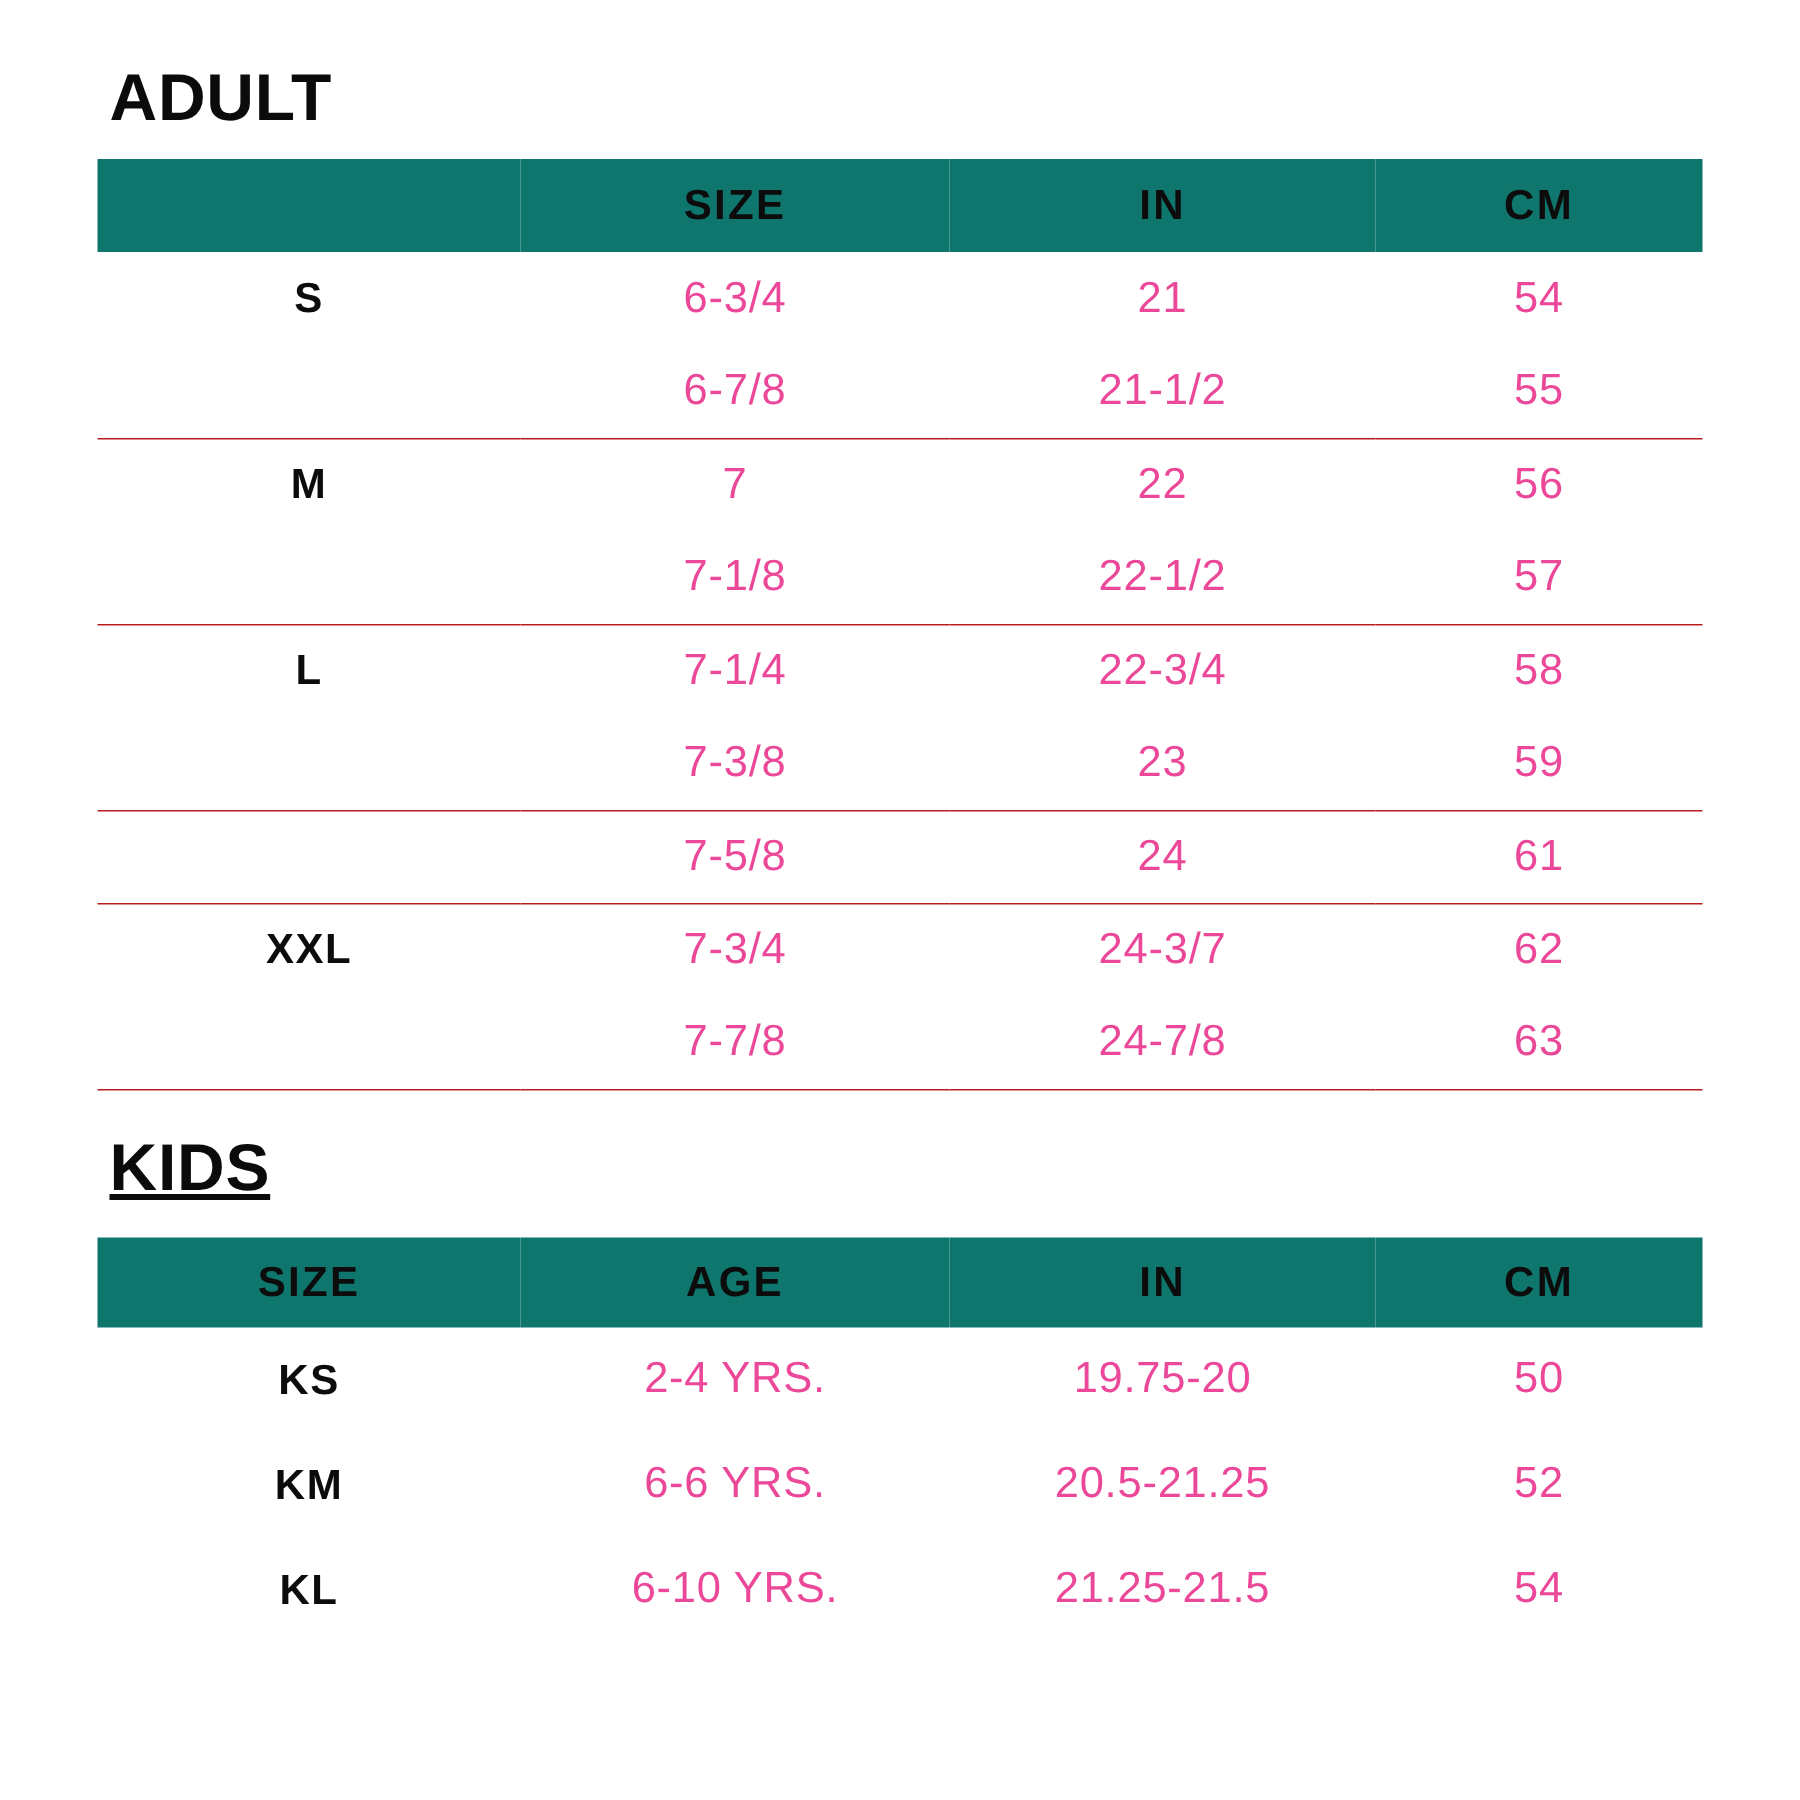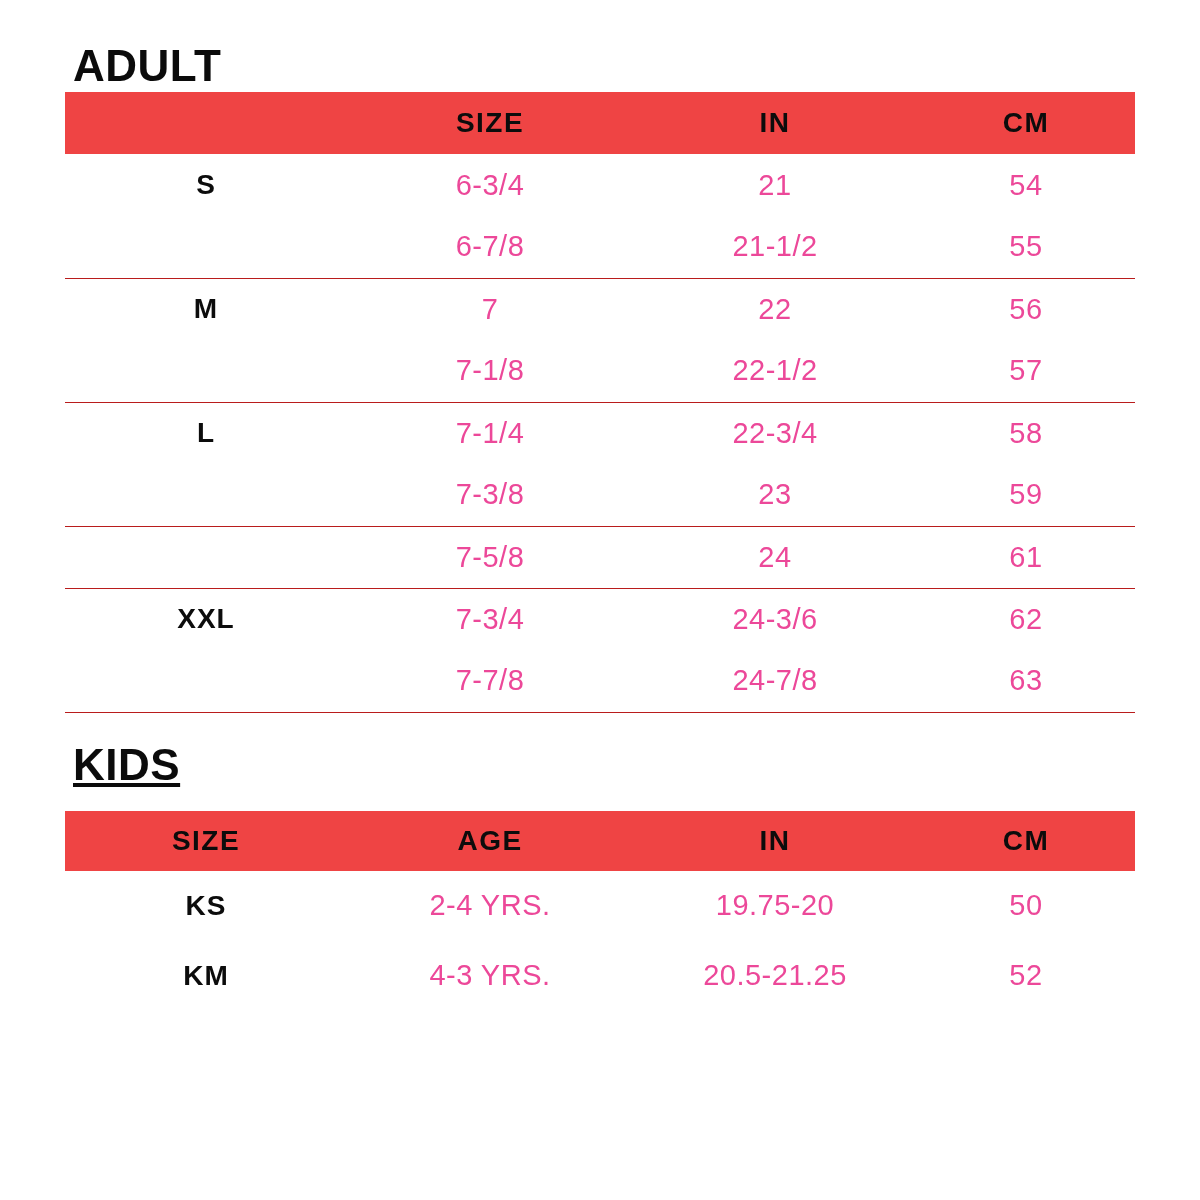--- a/index.html
+++ b/index.html
@@ -18,36 +18,36 @@
     height: 1200px;
     padding: 0 65px;
     background: #ffffff;
   }
   .section-title {
     font-size: 44px;
     font-weight: 800;
     line-height: 1;
     color: #0b0b0b;
     letter-spacing: 0.5px;
-    margin: 44px 0 4px 8px;
+    margin: 44px 0 18px 8px;
   }
   .section-title.kids {
     margin: 30px 0 24px 8px;
     text-decoration: underline;
   }
   table {
     border-collapse: collapse;
     width: 1070px;
     table-layout: fixed;
   }
   col.c1 { width: 282px; }
   col.c2 { width: 286px; }
   col.c3 { width: 284px; }
   col.c4 { width: 218px; }
-  thead tr { background: #ef4444; }
+  thead tr { background: #0f766e; }
   thead th {
     height: 62px;
     font-size: 28px;
     font-weight: 700;
     letter-spacing: 1.5px;
     color: #0c0c0c;
     text-align: center;
     padding: 0;
   }
   table.kids-table thead th { height: 60px; }
@@ -133,21 +133,21 @@
       </tr>
       <tr class="group-end">
         <td class="rowlabel"></td>
         <td class="val">7-5/8</td>
         <td class="val">24</td>
         <td class="val">61</td>
       </tr>
       <tr>
         <td class="rowlabel">XXL</td>
         <td class="val">7-3/4</td>
-        <td class="val">24-3/6</td>
+        <td class="val">24-3/7</td>
         <td class="val">62</td>
       </tr>
       <tr class="group-end">
         <td class="rowlabel"></td>
         <td class="val">7-7/8</td>
         <td class="val">24-7/8</td>
         <td class="val">63</td>
       </tr>
     </tbody>
   </table>
@@ -171,20 +171,26 @@
     </thead>
     <tbody>
       <tr>
         <td class="rowlabel">KS</td>
         <td class="val">2-4 YRS.</td>
         <td class="val">19.75-20</td>
         <td class="val">50</td>
       </tr>
       <tr>
         <td class="rowlabel">KM</td>
-        <td class="val">4-3 YRS.</td>
+        <td class="val">6-6 YRS.</td>
         <td class="val">20.5-21.25</td>
         <td class="val">52</td>
+      </tr>
+      <tr>
+        <td class="rowlabel">KL</td>
+        <td class="val">6-10 YRS.</td>
+        <td class="val">21.25-21.5</td>
+        <td class="val">54</td>
       </tr>
     </tbody>
   </table>
 
 </div>
 
 </body></html>

